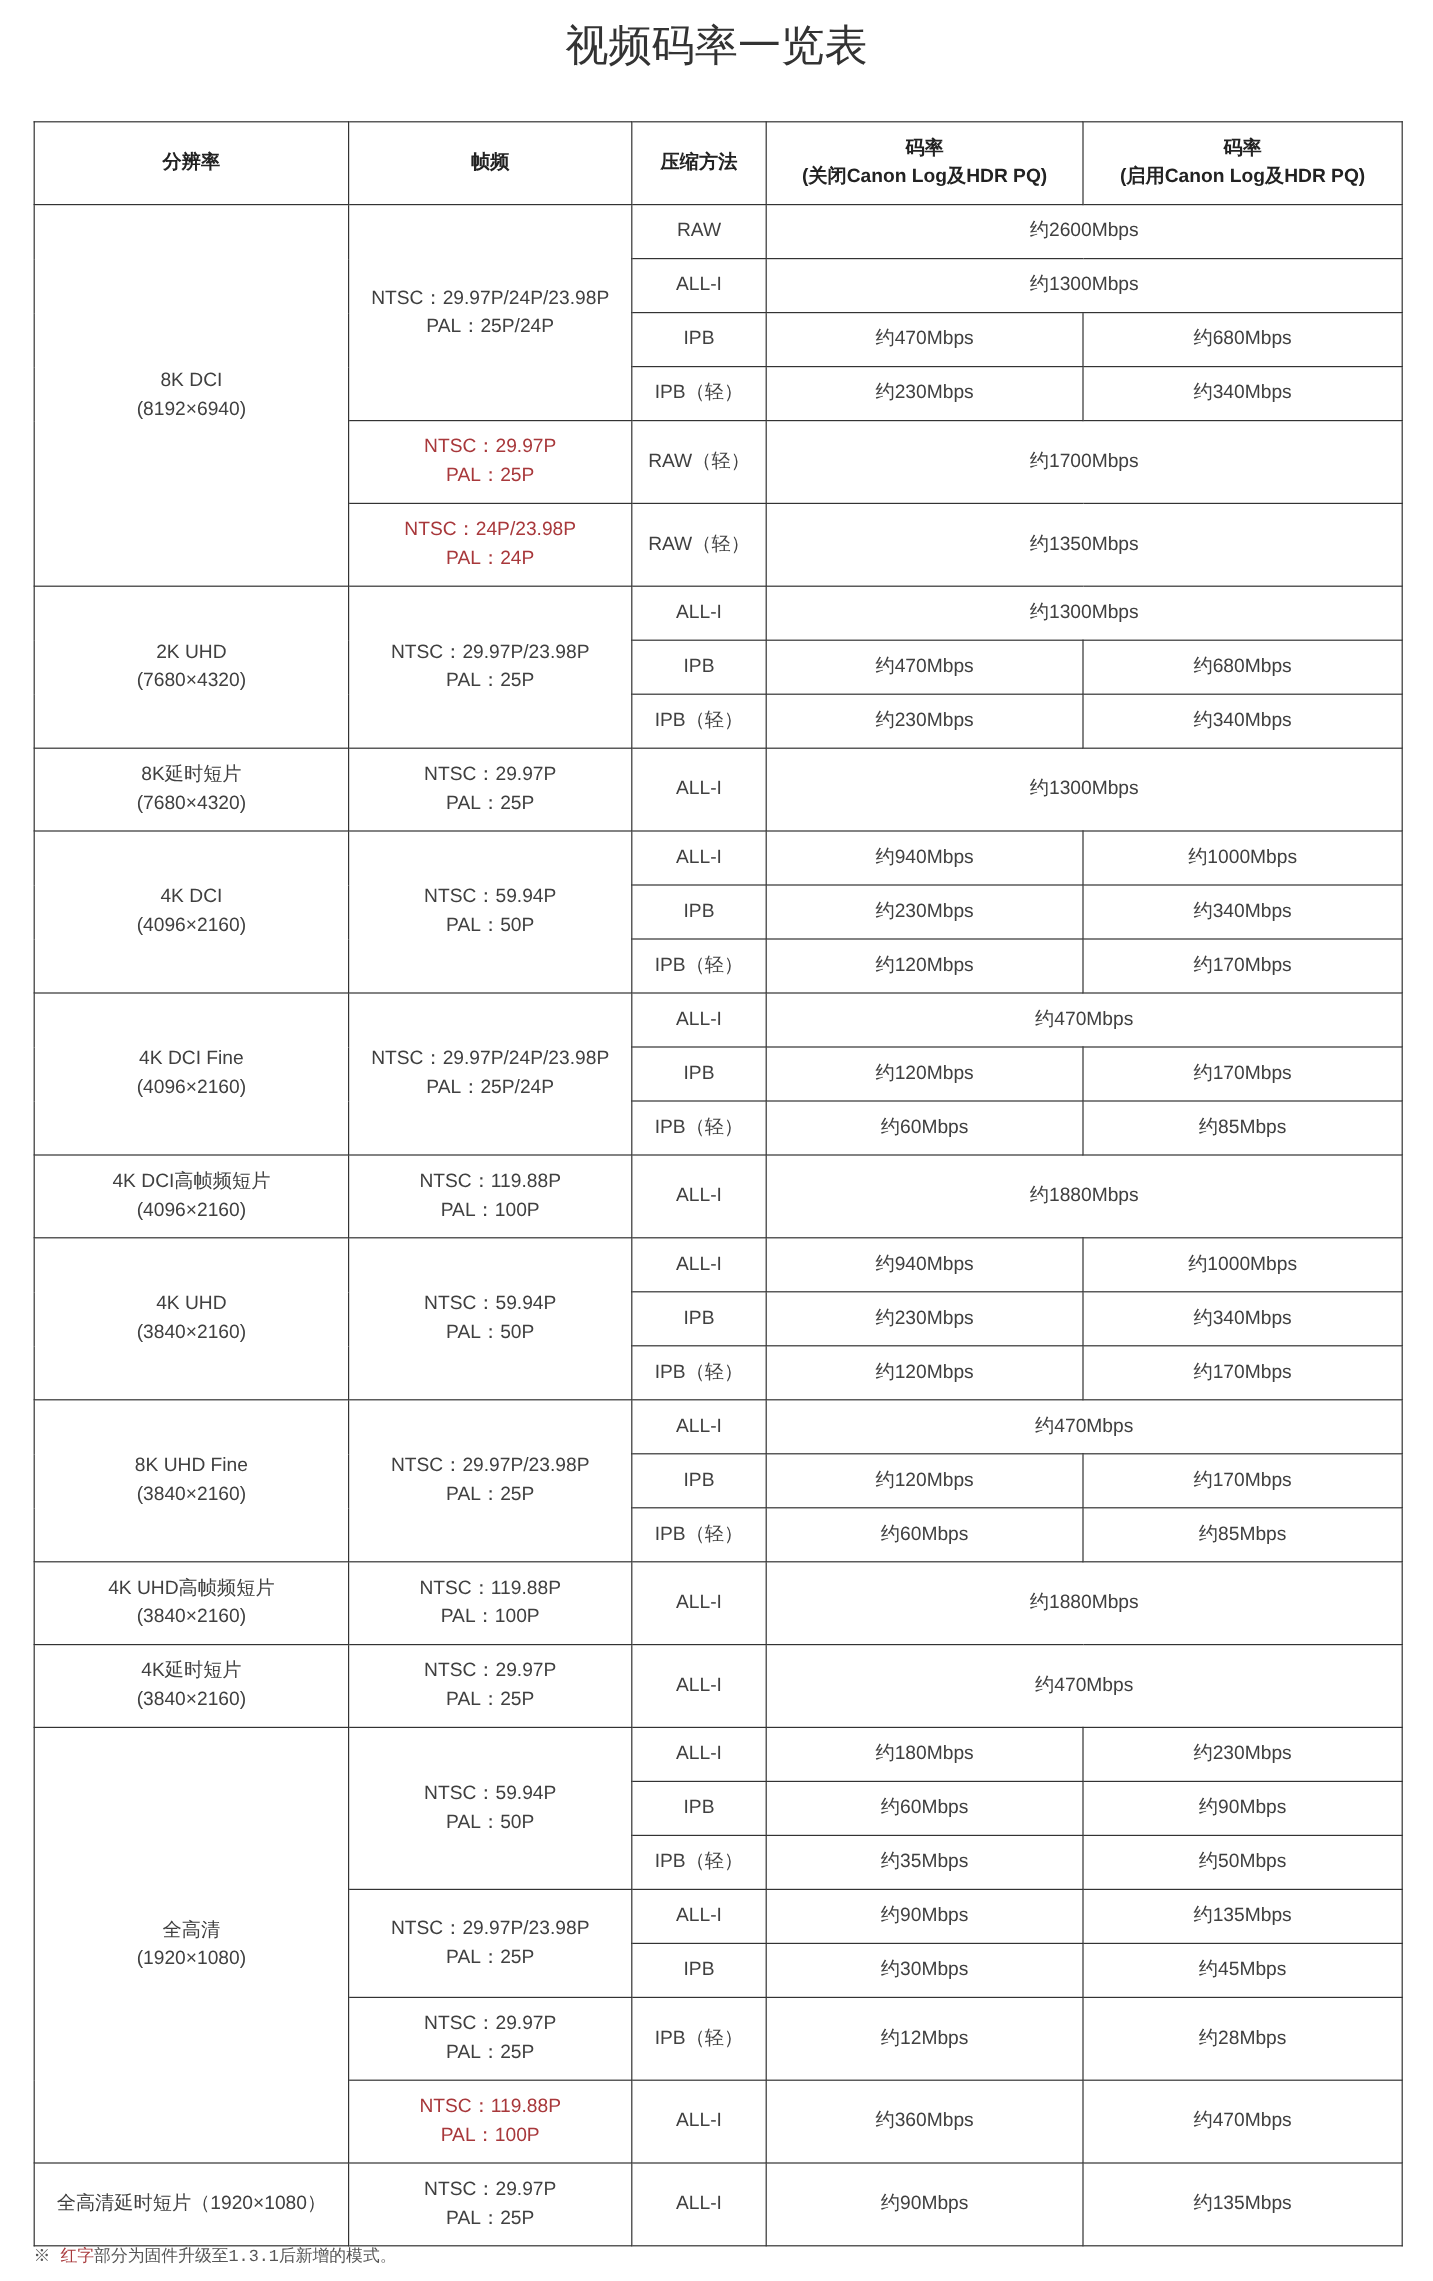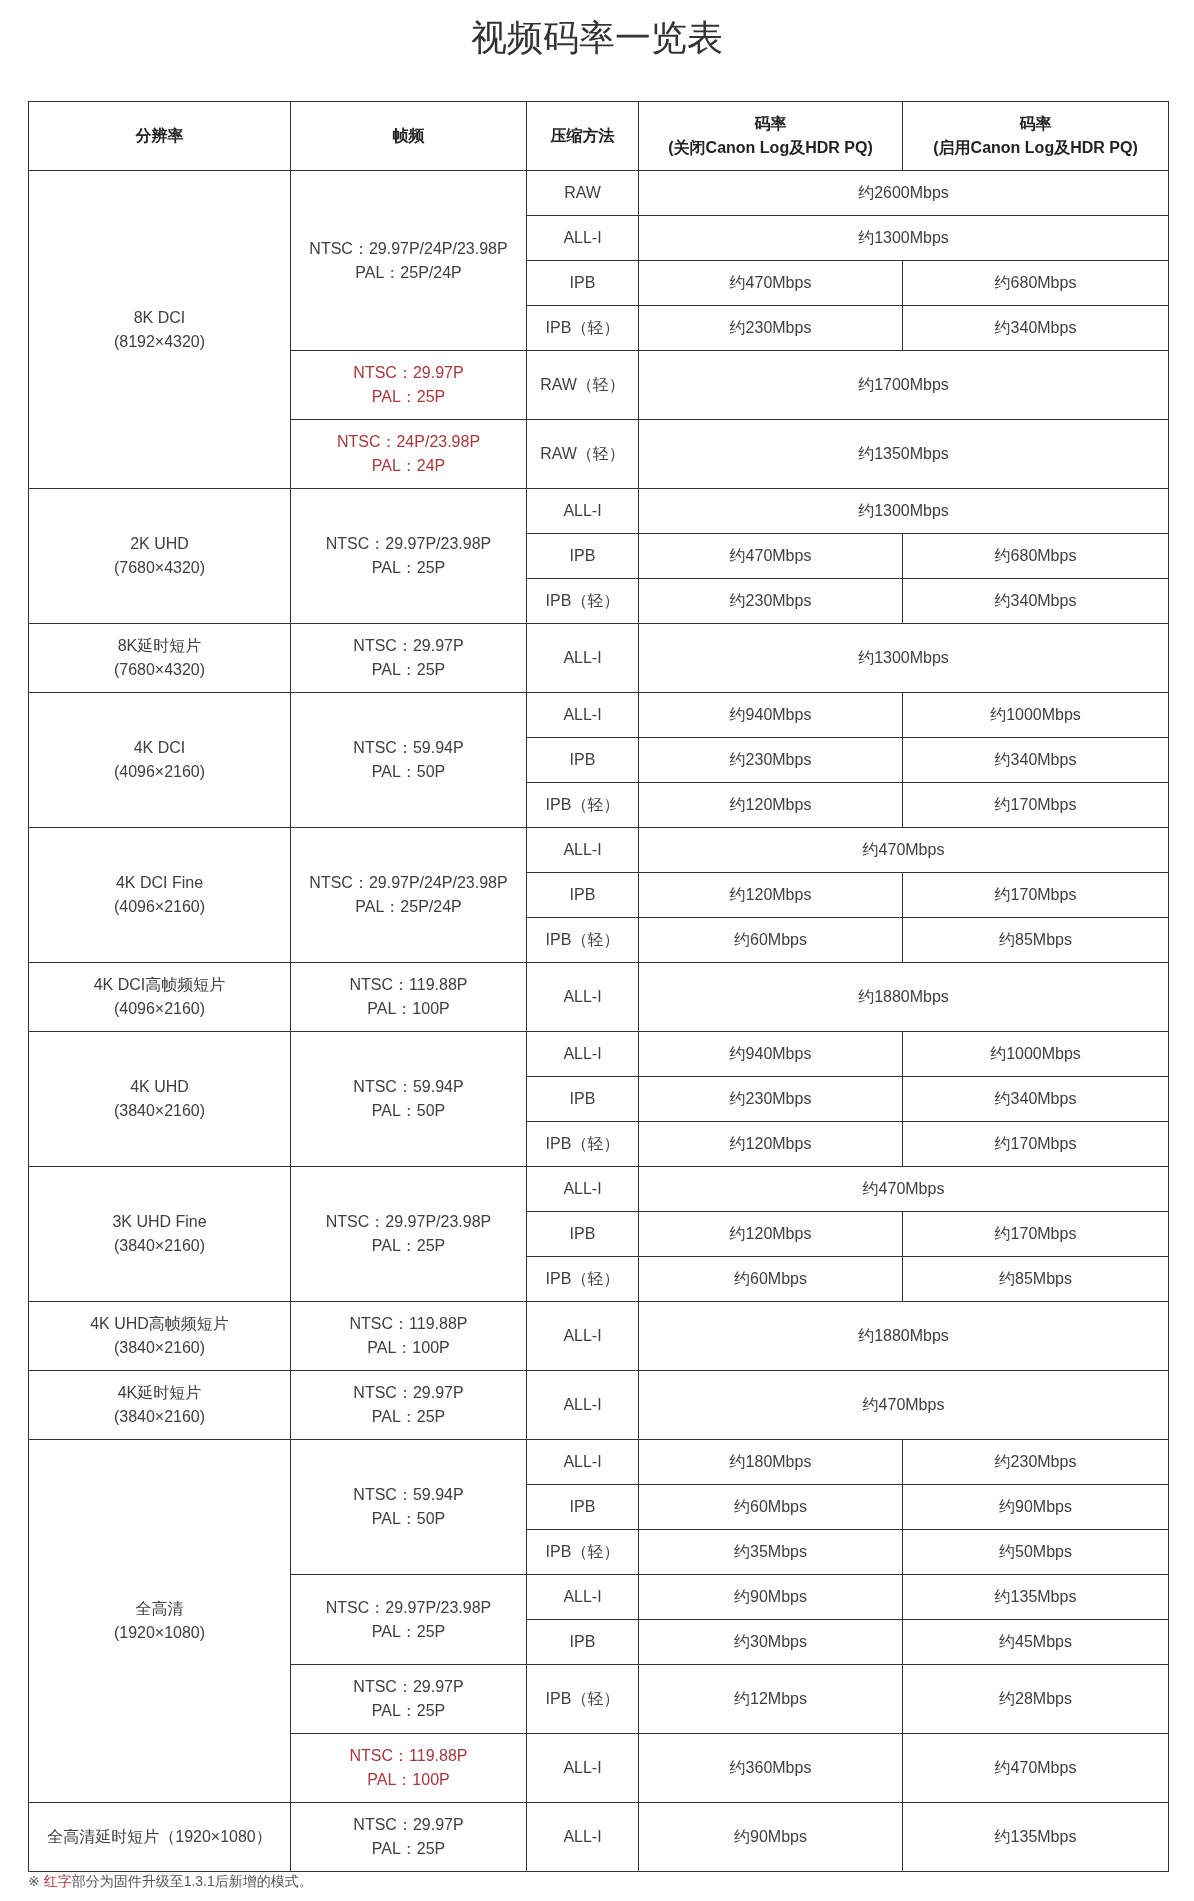--- a/index.html
+++ b/index.html
@@ -20,21 +20,21 @@
     border: 1px solid #333333; padding: 0; text-align: center; vertical-align: middle;
     font-size: 16px; line-height: 24px; color: #404040; white-space: nowrap;
   }
   table.rates th { font-weight: bold; color: #222222; }
   tr.h { height: 69px; margin-left: 29px; }
   tr.s { height: 45px; }
   tr.d { height: 69px; padding-left: 19px; }
   .ln { display: block; }
   .red, .red .ln { color: #a8383b; }
   .footer {
-    position: absolute; left: 28px; top: 1871px; font-size: 14px; line-height: 20px; color: #555555;
+    position: absolute; left: 28px; top: 1871px; font-size: 14px; line-height: 20px; color: #555555; font-family: Liberation Mono, monospace;
   }
   .footer .hl { color: #a8383b; }
 </style>
 </head>
 <body>
 
 <h1 class="title">视频码率一览表</h1>
 
 <table class="rates">
   <colgroup>
@@ -57,21 +57,21 @@
         <span class="ln">码率</span>
         <span class="ln">(启用Canon Log及HDR PQ)</span>
       </th>
     </tr>
   </thead>
   <tbody>
 
     <tr class="s">
       <td rowspan="6">
         <span class="ln">8K DCI</span>
-        <span class="ln">(8192×4320)</span>
+        <span class="ln">(8192×6940)</span>
       </td>
       <td rowspan="4">
         <span class="ln">NTSC：29.97P/24P/23.98P</span>
         <span class="ln">PAL：25P/24P</span>
       </td>
       <td>RAW</td>
       <td colspan="2">约2600Mbps</td>
     </tr>
     <tr class="s">
       <td>ALL-I</td>
@@ -219,21 +219,21 @@
       <td>约340Mbps</td>
     </tr>
     <tr class="s">
       <td class="red">IPB（轻）</td>
       <td class="red">约120Mbps</td>
       <td class="red">约170Mbps</td>
     </tr>
 
     <tr class="s">
       <td rowspan="3">
-        <span class="ln">3K UHD Fine</span>
+        <span class="ln">8K UHD Fine</span>
         <span class="ln">(3840×2160)</span>
       </td>
       <td rowspan="3">
         <span class="ln">NTSC：29.97P/23.98P</span>
         <span class="ln">PAL：25P</span>
       </td>
       <td>ALL-I</td>
       <td colspan="2">约470Mbps</td>
     </tr>
     <tr class="s">

